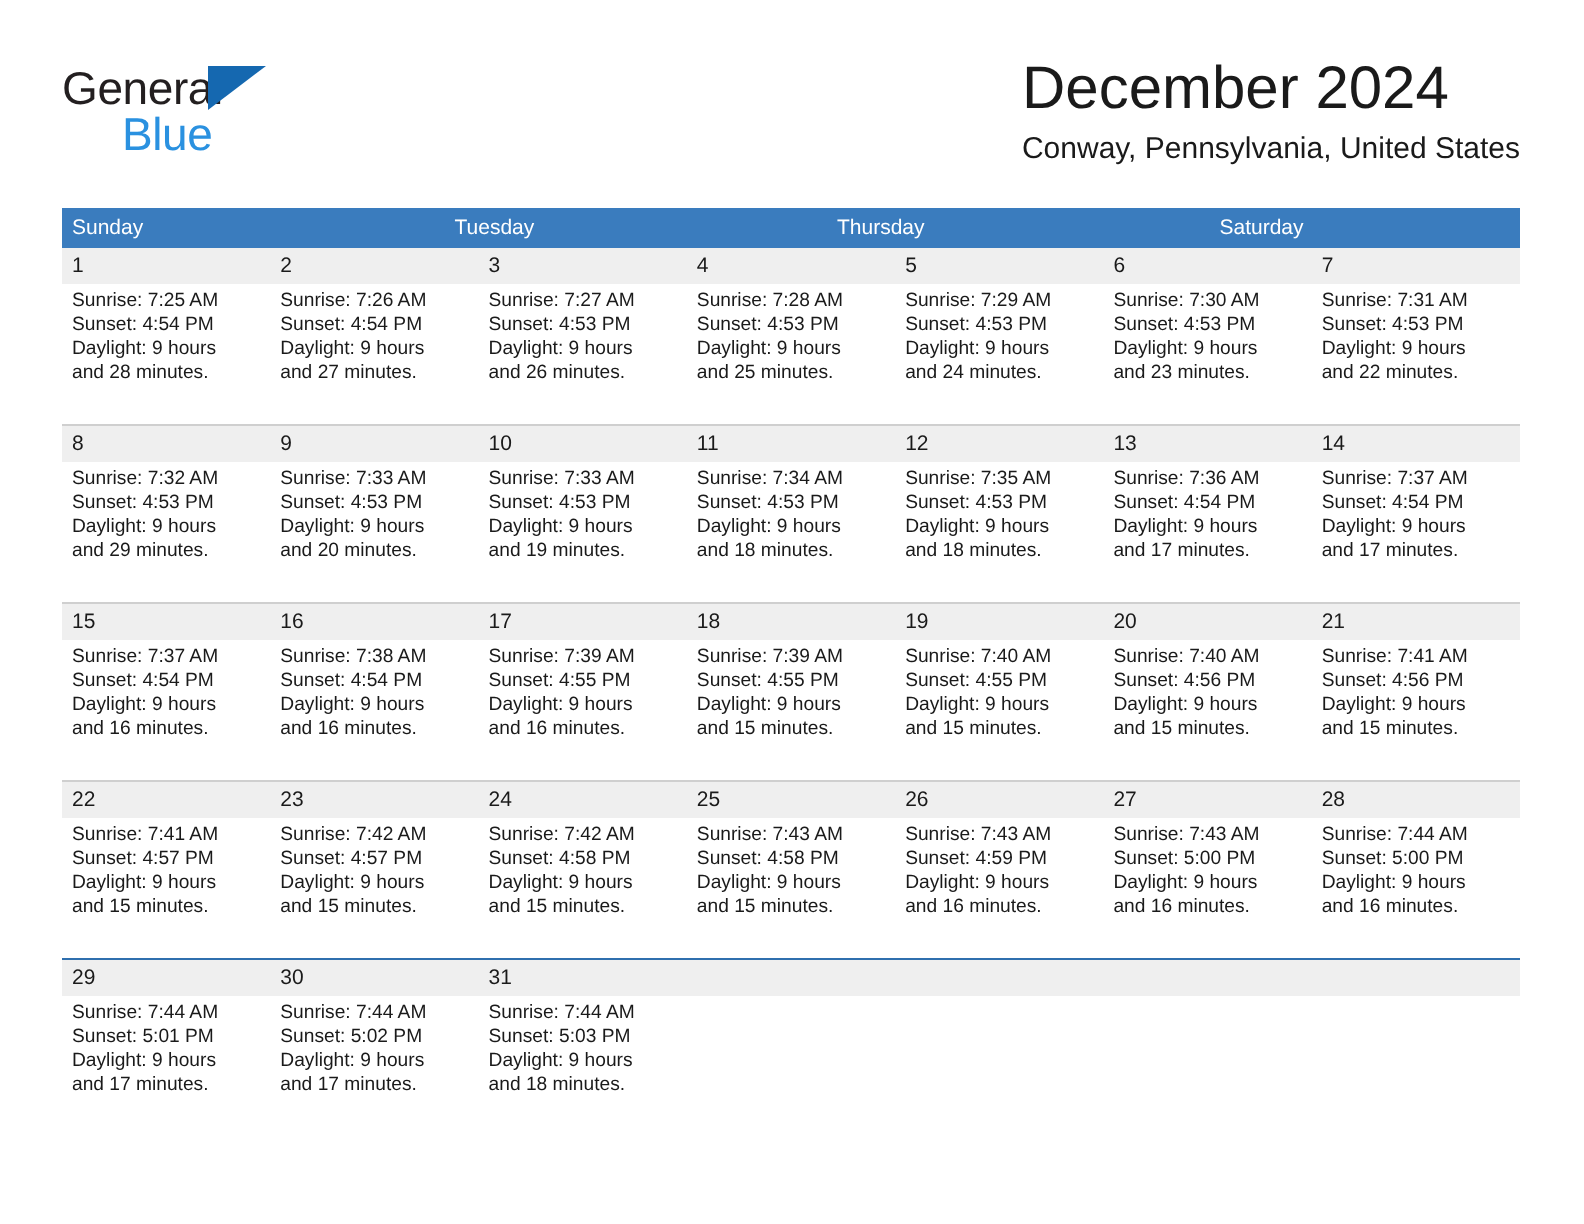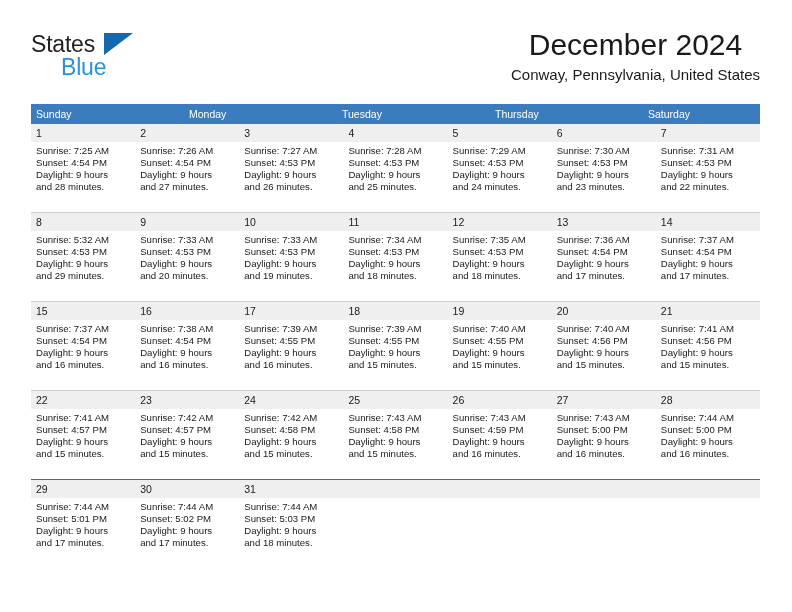--- a/index.html
+++ b/index.html
@@ -66,21 +66,21 @@
     line-height: 25px;
     color: #2a91e0;
     letter-spacing: -0.2px;
     white-space: nowrap;
   }
 
   .title-block {
     position: absolute;
     right: 0;
     top: 0;
-    text-align: center;
+    text-align: left;
   }
   .cal-title {
     font-size: 30px;
     line-height: 38px;
     color: #1a1a1a;
     font-weight: normal;
     margin: 0;
     white-space: nowrap;
   }
   .cal-subtitle {
@@ -169,37 +169,36 @@
   }
 </style>
 </head>
 <body>
 
 <div class="page">
 
   <div class="masthead">
 
     <div class="logo">
-      <span class="logo-general">States</span>
+      <span class="logo-general">General</span>
       <span class="logo-tri"></span>
       <span class="logo-blue">Blue</span>
     </div>
 
     <div class="title-block">
       <div class="cal-title">December 2024</div>
       <div class="cal-subtitle">Conway, Pennsylvania, United States</div>
     </div>
 
   </div>
 
   <div class="calendar">
 
     <div class="weekday-header">
       <div class="weekday-cell">Sunday</div>
-      <div class="weekday-cell">Monday</div>
       <div class="weekday-cell">Tuesday</div>
       <div class="weekday-cell">Thursday</div>
       <div class="weekday-cell">Saturday</div>
     </div>
 
     <div class="week-row first">
       <div class="daynum-band">
         <div class="daynum">1</div>
         <div class="daynum">2</div>
         <div class="daynum">3</div>
@@ -260,21 +259,21 @@
         <div class="daynum">8</div>
         <div class="daynum">9</div>
         <div class="daynum">10</div>
         <div class="daynum">11</div>
         <div class="daynum">12</div>
         <div class="daynum">13</div>
         <div class="daynum">14</div>
       </div>
       <div class="detail-band">
         <div class="detail">
-          <div>Sunrise: 5:32 AM</div>
+          <div>Sunrise: 7:32 AM</div>
           <div>Sunset: 4:53 PM</div>
           <div>Daylight: 9 hours</div>
           <div>and 29 minutes.</div>
         </div>
         <div class="detail">
           <div>Sunrise: 7:33 AM</div>
           <div>Sunset: 4:53 PM</div>
           <div>Daylight: 9 hours</div>
           <div>and 20 minutes.</div>
         </div>

